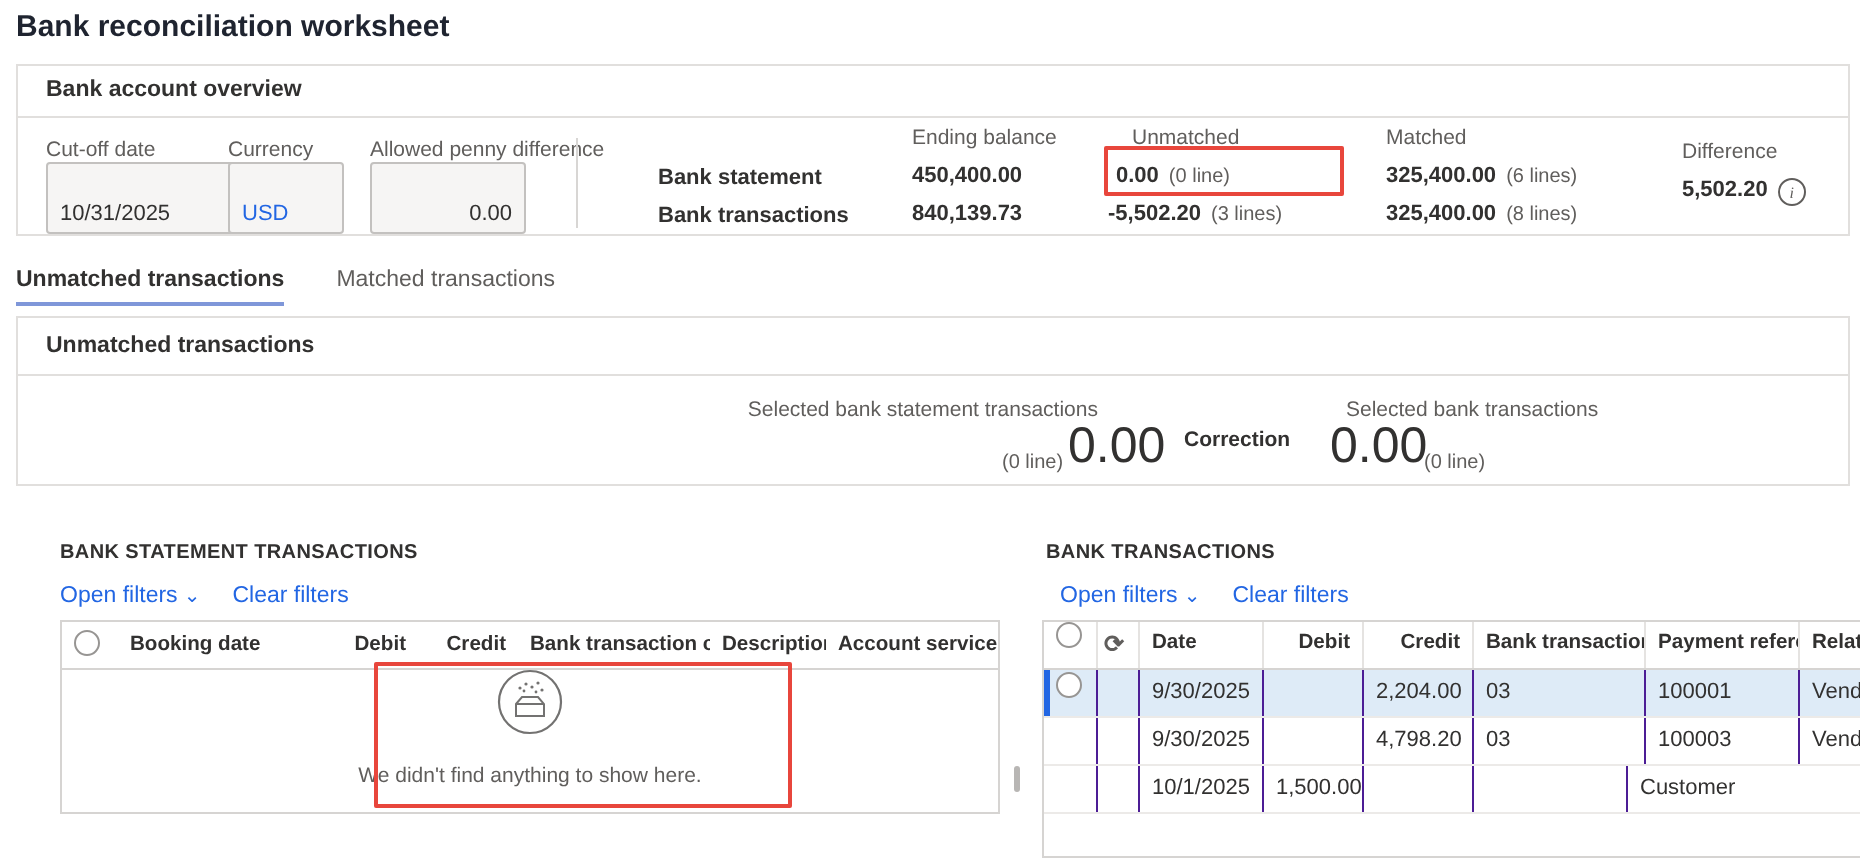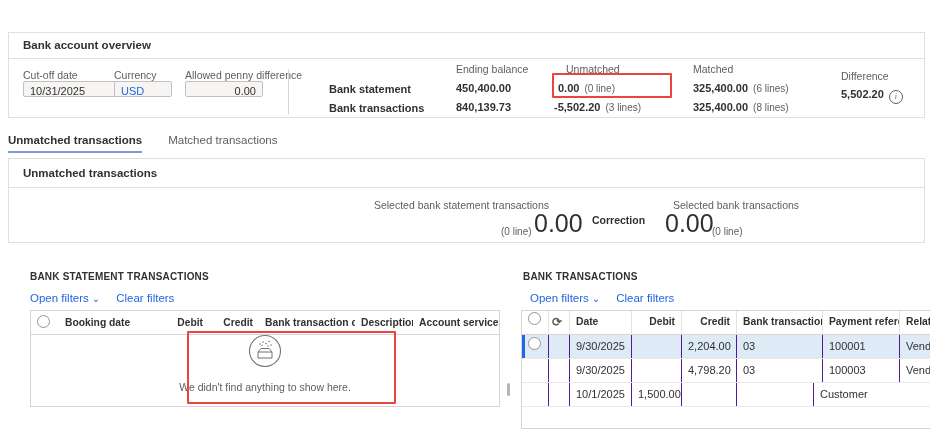--- a/index.html
+++ b/index.html
@@ -4,22 +4,22 @@
 <style>
   html,body{margin:0;padding:0;background:#fff;}
   #root{position:relative;width:930px;height:429px;overflow:hidden;background:#fff;
         font-family:"Liberation Sans",sans-serif;color:#323130;}
   .pos{position:absolute;}
   .page-title{font-size:15px;font-weight:bold;color:#1f2430;}
   .panel{position:absolute;background:#fff;border:1px solid #e1dfdd;box-sizing:border-box;}
   .panel-h{height:25px;line-height:25px;padding-left:14px;font-size:11.5px;font-weight:bold;
            border-bottom:1px solid #e1dfdd;color:#323130;}
   .lbl{font-size:10.5px;color:#605e5c;white-space:nowrap;}
-  .inputbox{box-sizing:border-box;height:16px;line-height:18px;border:1px solid #c3c1bf;background:#f6f5f4;
-            border-radius:2px;font-size:11px;padding:0 6px;color:#323130;}
+  .inputbox{box-sizing:border-box;height:36px;line-height:18px;border:1px solid #c3c1bf;background:#f6f5f4;
+            border-radius:2px;font-size:11px;padding:16px 6px;color:#323130;}
   .num{font-size:11px;font-weight:bold;color:#323130;white-space:nowrap;}
   .small{font-size:10px;color:#605e5c;white-space:nowrap;}
   .vdiv{width:1px;background:#d8d6d4;}
   .flexb{display:flex;align-items:baseline;gap:5px;}
   .link{color:#2266e3;font-size:11.5px;white-space:nowrap;cursor:pointer;}
   .tabbar{position:absolute;left:8px;top:134px;display:flex;gap:26px;}
   .tab{font-size:11.5px;padding-bottom:5px;border-bottom:2.5px solid transparent;cursor:pointer;}
   .tab.active{color:#323130;font-weight:bold;border-bottom-color:#7f97d9;}
   .tab.inactive{color:#605e5c;}
   .bigval{font-size:25px;color:#323130;white-space:nowrap;}
@@ -50,20 +50,21 @@
   .info-icon{width:12px;height:12px;border:1px solid #605e5c;border-radius:50%;display:inline-flex;
              align-items:center;justify-content:center;font-size:8px;color:#605e5c;font-style:italic;
              font-family:"Liberation Serif",serif;position:relative;top:1px;}
   .scroll-thumb{position:absolute;width:3px;height:13px;background:#b8b6b4;border-radius:2px;}
 </style>
 </head>
 <body>
 
 <div id="root">
 
+  <div class="pos page-title" style="left:8px;top:5px;">Bank reconciliation worksheet</div>
 
   <div class="panel" style="left:8px;top:32px;width:917px;height:86px;">
     <div class="panel-h">Bank account overview</div>
 
     <div class="pos lbl" style="left:14px;top:36px;">Cut-off date</div>
     <div class="pos inputbox" style="left:14px;top:48px;width:94px;">10/31/2025</div>
 
     <div class="pos lbl" style="left:105px;top:36px;">Currency</div>
     <div class="pos inputbox" style="left:105px;top:48px;width:58px;color:#2266e3;">USD</div>
 

